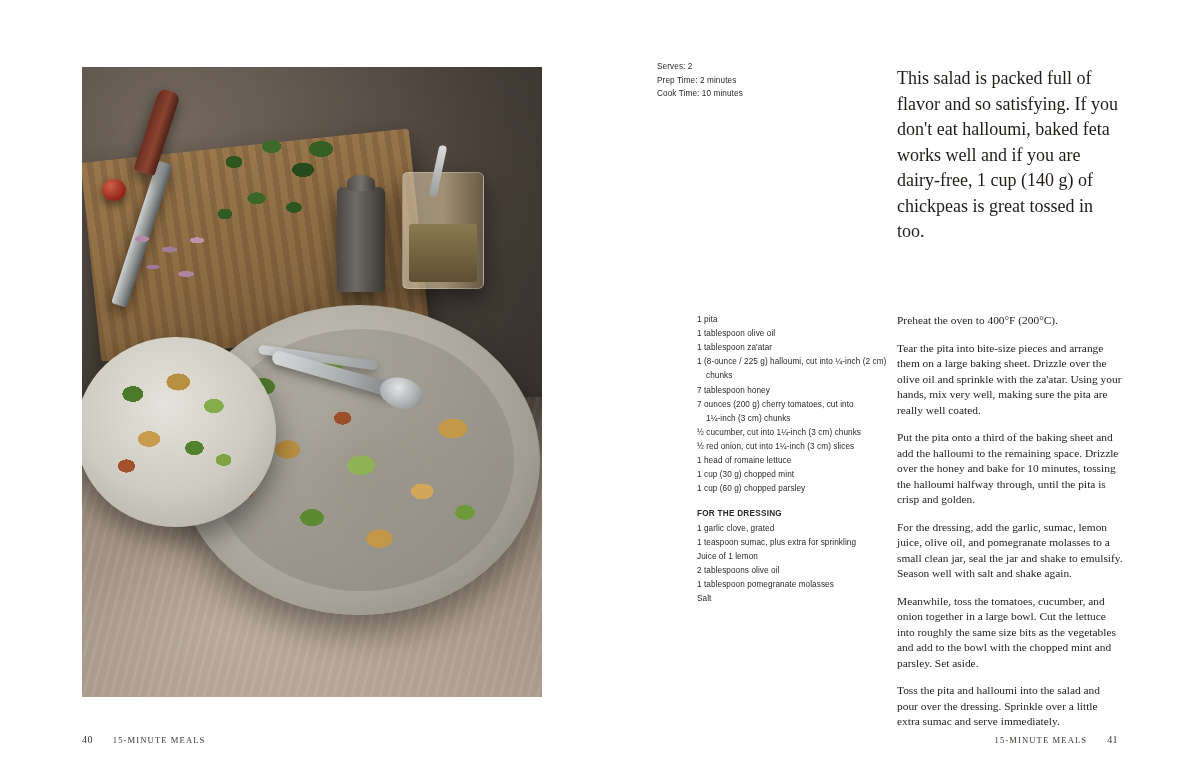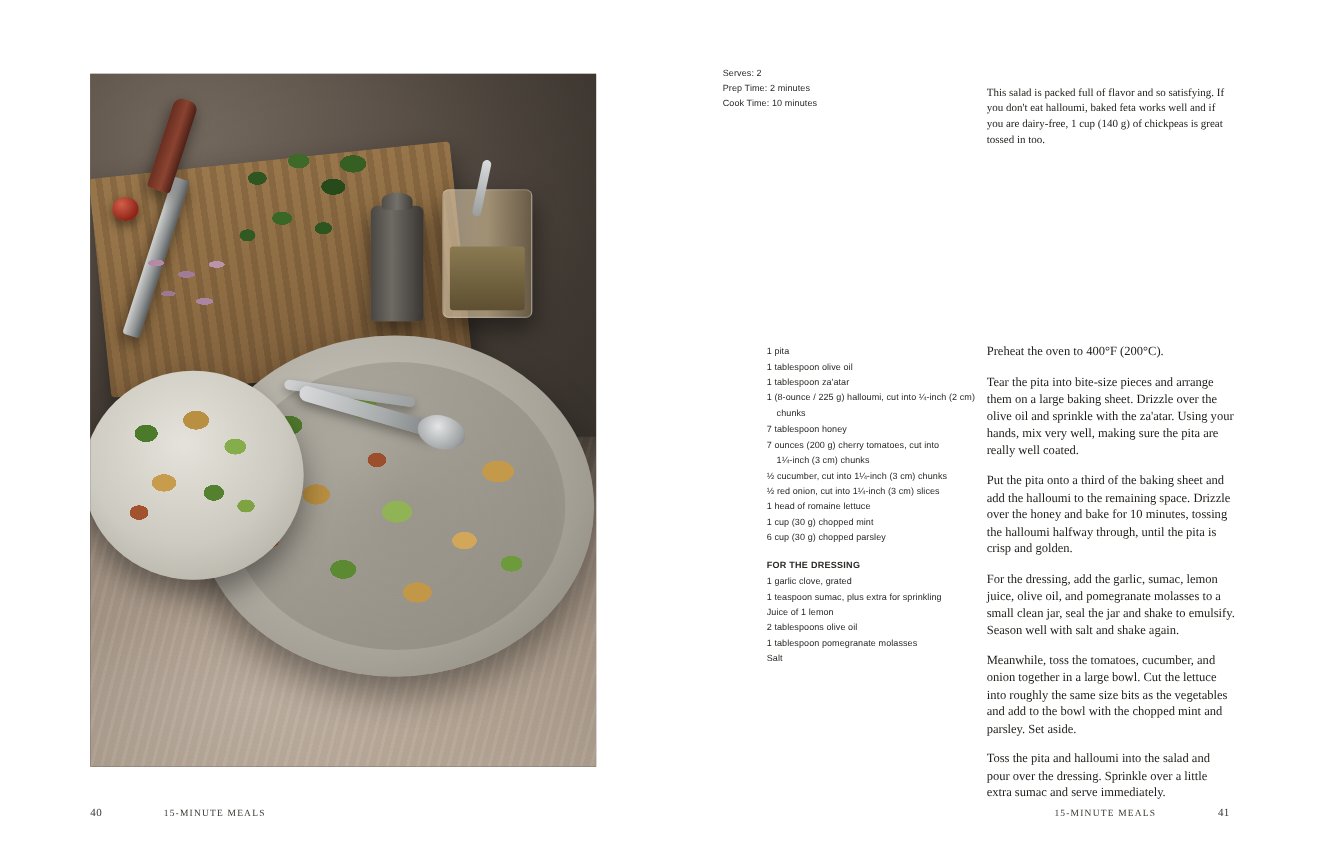--- a/index.html
+++ b/index.html
@@ -298,24 +298,24 @@
 
   .meta {
     font-size: 8.2px;
     line-height: 1.65;
     color: #2b2825;
     letter-spacing: 0.1px;
   }
 
   .intro {
     font-family: "Liberation Serif", serif;
-    font-size: 10px;
+    font-size: 18px;
     line-height: 1.42;
     color: #1f1c18;
-    margin: 18px 0 0 0;
+    margin: 6px 0 0 0;
   }
 
   .ingredients {
     position: absolute;
     left: 657px;
     top: 313px;
     width: 215px;
     font-size: 8.2px;
     line-height: 1.72;
     color: #2b2825;
@@ -346,21 +346,21 @@
   
   .folio {
     position: absolute;
     bottom: 38px;
     font-family: "Liberation Serif", serif;
     font-size: 10px;
     color: #3a3631;
     letter-spacing: 0.4px;
     display: flex;
     align-items: baseline;
-    gap: 56px;
+    gap: 20px;
   }
   .folio-left { left: 82px; }
   .folio-right { right: 82px; }
   .folio .running {
     font-size: 8.6px;
     letter-spacing: 1.1px;
     font-family: Liberation Serif, serif;
   }
 </style>
 </head>
@@ -413,21 +413,21 @@
         <div class="ing-line">1 tablespoon za'atar</div>
         <div class="ing-line">1 (8-ounce / 225 g) halloumi, cut into ¼-inch (2 cm)</div>
         <div class="ing-line indent">chunks</div>
         <div class="ing-line">7 tablespoon honey</div>
         <div class="ing-line">7 ounces (200 g) cherry tomatoes, cut into</div>
         <div class="ing-line indent">1¼-inch (3 cm) chunks</div>
         <div class="ing-line">½ cucumber, cut into 1¼-inch (3 cm) chunks</div>
         <div class="ing-line">½ red onion, cut into 1¼-inch (3 cm) slices</div>
         <div class="ing-line">1 head of romaine lettuce</div>
         <div class="ing-line">1 cup (30 g) chopped mint</div>
-        <div class="ing-line">6 cup (30 g) chopped parsley</div>
+        <div class="ing-line">1 cup (60 g) chopped parsley</div>
       </div>
     <div class="ing-subhead">FOR THE DRESSING</div>
     <div id="ing-dressing">
         <div class="ing-line">1 garlic clove, grated</div>
         <div class="ing-line">1 teaspoon sumac, plus extra for sprinkling</div>
         <div class="ing-line">Juice of 1 lemon</div>
         <div class="ing-line">2 tablespoons olive oil</div>
         <div class="ing-line">1 tablespoon pomegranate molasses</div>
         <div class="ing-line">Salt</div>
       </div>

